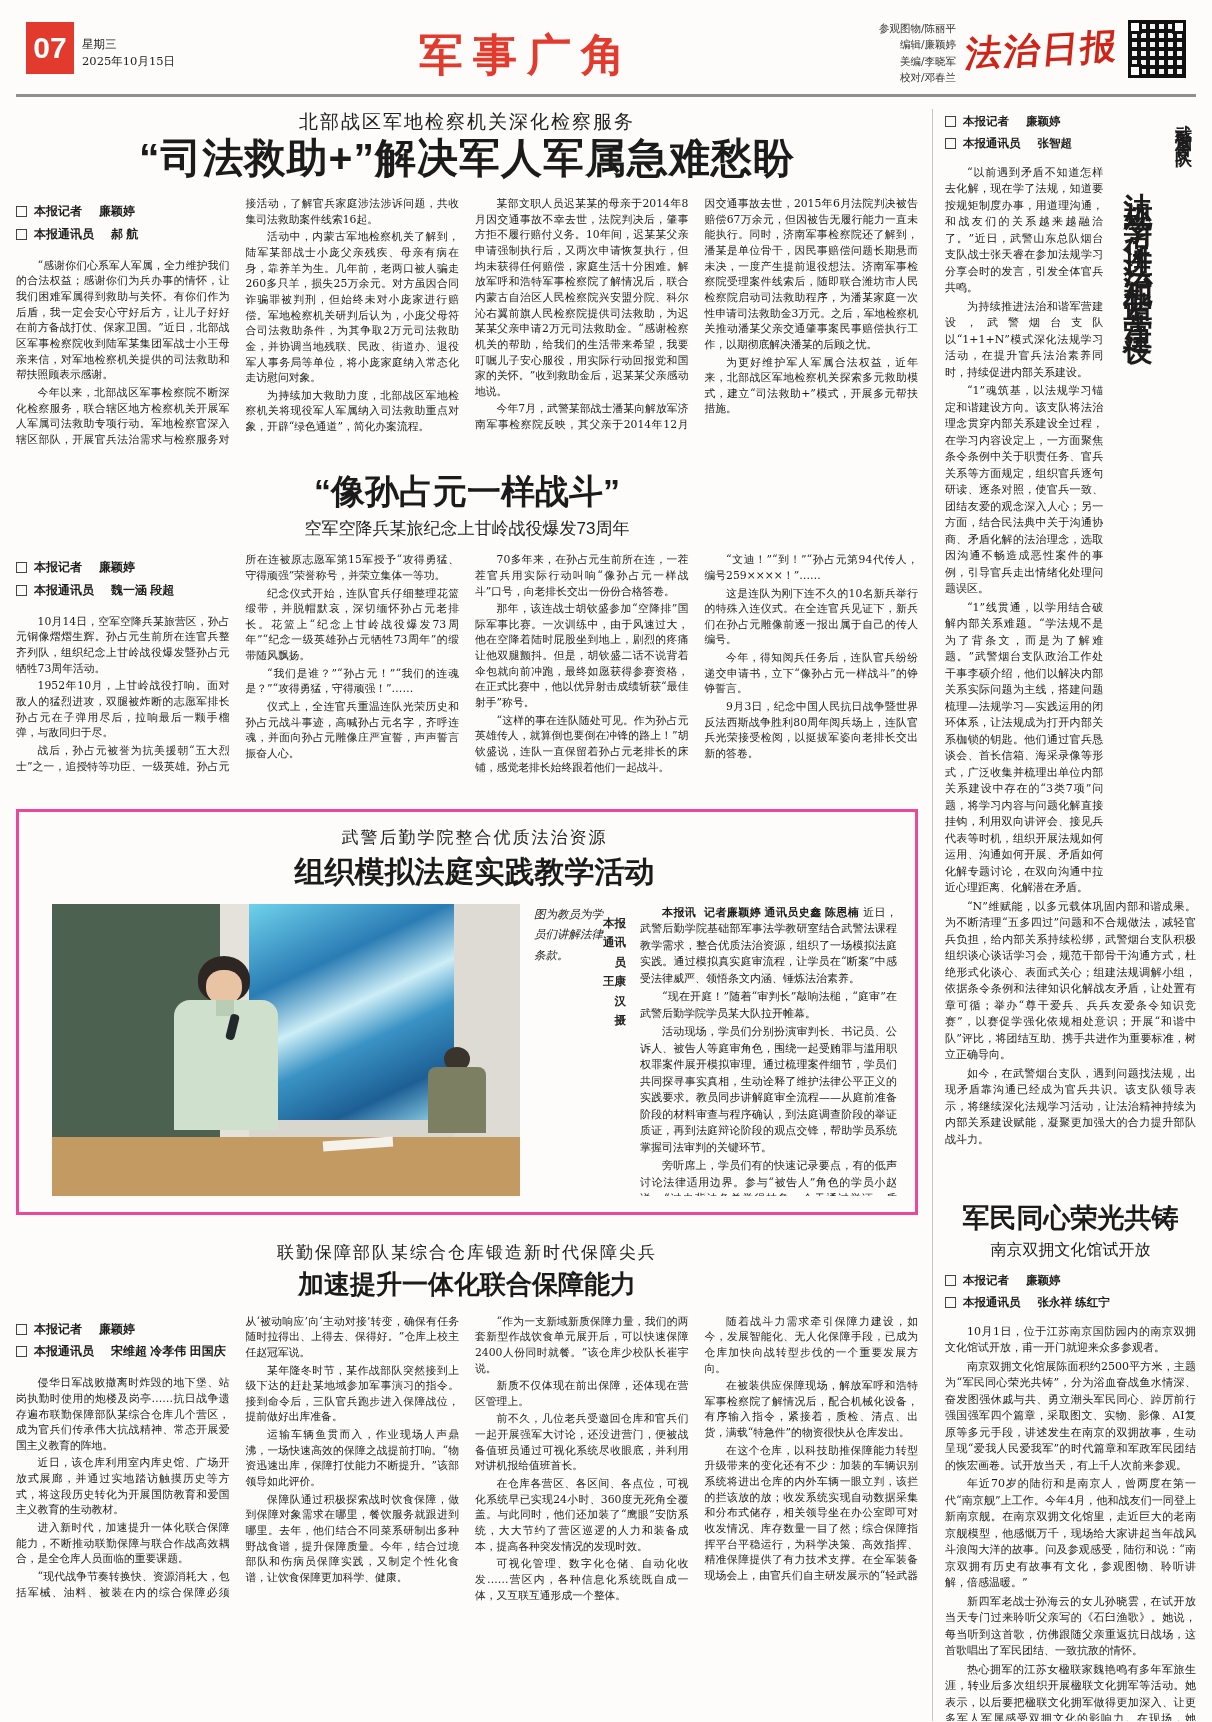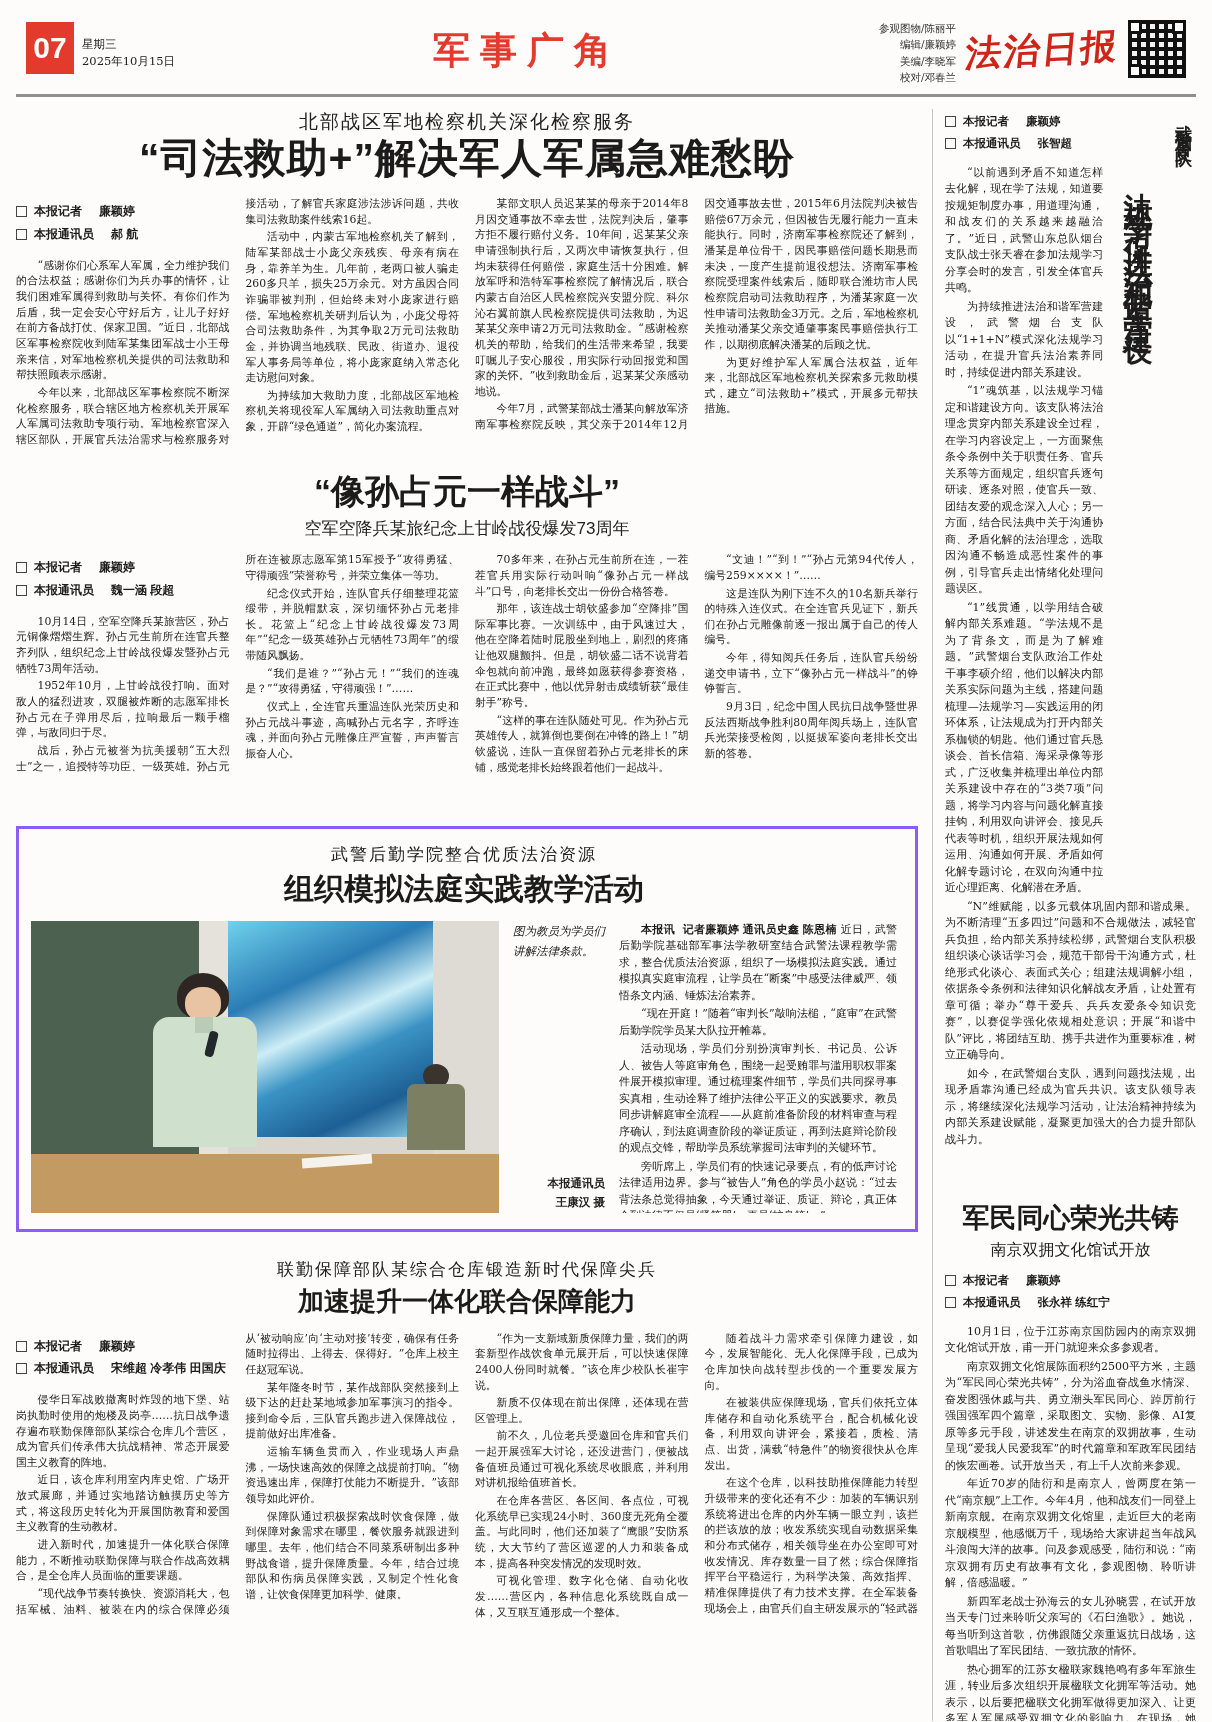--- a/index.html
+++ b/index.html
@@ -4,21 +4,21 @@
 <style>
   html,body{margin:0;padding:0;background:#e9e7e2;}
   .page{width:1212px;height:1722px;margin:0 auto;background:#fdfcfa;color:#1c1c1c;
         font-family:"DejaVu Serif","Liberation Serif",serif;position:relative;overflow:hidden;box-sizing:border-box;}
   
   .hdr{display:flex;align-items:flex-start;justify-content:space-between;padding:16px 26px 0 26px;height:74px;}
   .hdr-left{display:flex;align-items:flex-start;gap:8px;}
   .pageno{width:48px;height:52px;background:#e23b2e;color:#fff;font-family:"Liberation Sans",sans-serif;
           font-weight:bold;font-size:30px;display:flex;align-items:center;justify-content:center;margin-top:6px;}
   .dateblk{font-size:11.5px;line-height:1.5;margin-top:20px;color:#222;}
-  .sec-title{font-family:"Liberation Sans",sans-serif;font-weight:bold;color:#e23b2e;font-size:37px;
+  .sec-title{font-family:"Liberation Sans",sans-serif;font-weight:bold;color:#e23b2e;font-size:44px;
              letter-spacing:10px;margin-top:10px;}
   .hdr-right{display:flex;align-items:flex-start;gap:10px;}
   .staff{font-size:10.5px;line-height:1.55;text-align:right;color:#333;margin-top:4px;}
   .masthead{font-family:"DejaVu Serif",serif;font-weight:bold;color:#cf2418;font-size:36px;
             transform:skewX(-8deg) rotate(-3deg);margin-top:10px;letter-spacing:2px;}
   .qr{width:58px;height:58px;position:relative;margin-top:4px;
       background:
         repeating-linear-gradient(0deg,#111 0 4px,transparent 4px 9px),
         repeating-linear-gradient(90deg,#111 0 4px,#f2f2f2 4px 9px);}
   .qr i{position:absolute;width:14px;height:14px;border:3px solid #111;background:#fff;box-sizing:border-box;}
@@ -40,40 +40,40 @@
   .cols p, .rail p, .boxtext p{margin:0 0 2px 0;text-indent:2em;}
   .byline{font-family:"Liberation Sans",sans-serif;font-weight:bold;font-size:12px;margin:4px 0 12px 0;
           break-inside:avoid;line-height:1.9;}
   .byline .row{display:flex;align-items:center;gap:7px;}
   .sq{width:9px;height:9px;border:1.4px solid #444;flex:none;display:inline-block;}
   .byline .nm{margin-left:10px;}
   .a1 .cols{height:252px;}
   .a2{margin-top:24px;}
   .a2 .cols{height:244px;}
   
-  .box{border:3px solid #8b5cf6;margin-top:30px;padding:14px 18px 16px 12px;}
+  .box{border:3px solid #ec4899;margin-top:13px;padding:14px 18px 16px 33px;}
   .boxrow{display:flex;gap:14px;height:292px;overflow:hidden;margin-top:4px;}
   .photo{width:468px;height:292px;flex:none;position:relative;overflow:hidden;background:#d8d6cf;}
   .photo .board{position:absolute;left:0;top:0;width:36%;height:82%;background:#4c614f;}
   .photo .board2{position:absolute;left:36%;top:0;width:6%;height:82%;background:#e4e2da;}
   .photo .paint{position:absolute;left:42%;top:0;width:44%;height:74%;
      background:linear-gradient(155deg,#6fd2ec 0%,#2a7cb4 30%,#cdeef7 48%,#3a93c4 62%,#1d5f95 82%,#9adbee 100%);}
   .photo .wall{position:absolute;right:0;top:0;width:14%;height:82%;background:#dddbd3;}
   .photo .desk{position:absolute;left:0;bottom:0;width:100%;height:20%;background:#c49a63;}
   .photo .paper{position:absolute;bottom:16%;left:58%;width:70px;height:10px;background:#f4f2ea;transform:rotate(-4deg);}
   .photo .p1{position:absolute;left:24%;top:18%;width:120px;height:82%;}
   .photo .p1 .hair{position:absolute;left:34px;top:0;width:52px;height:46px;background:#2e2622;border-radius:50% 50% 42% 42%;}
   .photo .p1 .face{position:absolute;left:42px;top:14px;width:36px;height:34px;background:#e8c3a4;border-radius:46%;}
   .photo .p1 .shirt{position:absolute;left:10px;top:44px;width:104px;height:130px;background:#cfe0cd;border-radius:16px 16px 0 0;}
   .photo .p1 .collar{position:absolute;left:52px;top:44px;width:18px;height:16px;background:#b9cdb6;}
   .photo .p1 .mic{position:absolute;left:64px;top:58px;width:9px;height:26px;background:#23282c;border-radius:4px;transform:rotate(14deg);}
   .photo .p2{position:absolute;right:6%;bottom:20%;width:70px;height:90px;}
   .photo .p2 .h{position:absolute;left:22px;top:0;width:26px;height:24px;background:#3a342c;border-radius:50%;}
   .photo .p2 .b{position:absolute;left:6px;top:20px;width:58px;height:66px;background:#7d7f62;border-radius:8px 8px 0 0;}
-  .caption{width:92px;flex:none;display:flex;flex-direction:column;justify-content:space-between;
+  .caption{width:92px;flex:none;display:flex;flex-direction:row;justify-content:flex-start;
            font-size:11.5px;line-height:1.8;font-style:italic;color:#222;}
   .caption .credit{font-style:normal;font-weight:bold;font-family:"Liberation Sans",sans-serif;font-size:11.5px;margin-top:10px;text-align:right;line-height:1.7;}
   .boxtext{flex:1;font-size:11px;line-height:1.5;text-align:justify;overflow:hidden;}
   .boxtext .lead b{font-family:"Liberation Sans",sans-serif;}
   
   .a4{margin-top:26px;}
   .a4 .cols{height:296px;}
   
   .rail{font-size:11px;line-height:1.5;text-align:justify;}
   .rail-art{height:1078px;overflow:hidden;}
@@ -248,21 +248,21 @@
               <p>“现代战争节奏转换快、资源消耗大，包括军械、油料、被装在内的综合保障必须从‘被动响应’向‘主动对接’转变，确保有任务随时拉得出、上得去、保得好。”仓库上校主任赵冠军说。</p>
               <p>某年隆冬时节，某作战部队突然接到上级下达的赶赴某地域参加军事演习的指令。接到命令后，三队官兵跑步进入保障战位，提前做好出库准备。</p>
               <p>运输车辆鱼贯而入，作业现场人声鼎沸，一场快速高效的保障之战提前打响。“物资迅速出库，保障打仗能力不断提升。”该部领导如此评价。</p>
               <p>保障队通过积极探索战时饮食保障，做到保障对象需求在哪里，餐饮服务就跟进到哪里。去年，他们结合不同菜系研制出多种野战食谱，提升保障质量。今年，结合过境部队和伤病员保障实践，又制定个性化食谱，让饮食保障更加科学、健康。</p>
               <p>“作为一支新域新质保障力量，我们的两套新型作战饮食单元展开后，可以快速保障2400人份同时就餐。”该仓库少校队长崔宇说。</p>
               <p>新质不仅体现在前出保障，还体现在营区管理上。</p>
               <p>前不久，几位老兵受邀回仓库和官兵们一起开展强军大讨论，还没进营门，便被战备值班员通过可视化系统尽收眼底，并利用对讲机报给值班首长。</p>
               <p>在仓库各营区、各区间、各点位，可视化系统早已实现24小时、360度无死角全覆盖。与此同时，他们还加装了“鹰眼”安防系统，大大节约了营区巡逻的人力和装备成本，提高各种突发情况的发现时效。</p>
               <p>可视化管理、数字化仓储、自动化收发……营区内，各种信息化系统既自成一体，又互联互通形成一个整体。</p>
               <p>随着战斗力需求牵引保障力建设，如今，发展智能化、无人化保障手段，已成为仓库加快向战转型步伐的一个重要发展方向。</p>
-              <p>在被装供应保障现场，官兵们依托立体库储存和自动化系统平台，配合机械化设备，利用双向讲评会，紧接着，质检、清点、出货，满载“特急件”的物资很快从仓库发出。</p>
+              <p>在被装供应保障现场，解放军呼和浩特军事检察院了解情况后，配合机械化设备，有序输入指令，紧接着，质检、清点、出货，满载“特急件”的物资很快从仓库发出。</p>
               <p>在这个仓库，以科技助推保障能力转型升级带来的变化还有不少：加装的车辆识别系统将进出仓库的内外车辆一眼立判，该拦的拦该放的放；收发系统实现自动数据采集和分布式储存，相关领导坐在办公室即可对收发情况、库存数量一目了然；综合保障指挥平台平稳运行，为科学决策、高效指挥、精准保障提供了有力技术支撑。在全军装备现场会上，由官兵们自主研发展示的“轻武器储供精细化管理平台”，获得军委装备发展部领导表扬。</p>
             </div>
         </div>
       </div>
     </div>
 
     <div class="rail">
 
       <div class="rail-art">
         <div class="vwrap">

